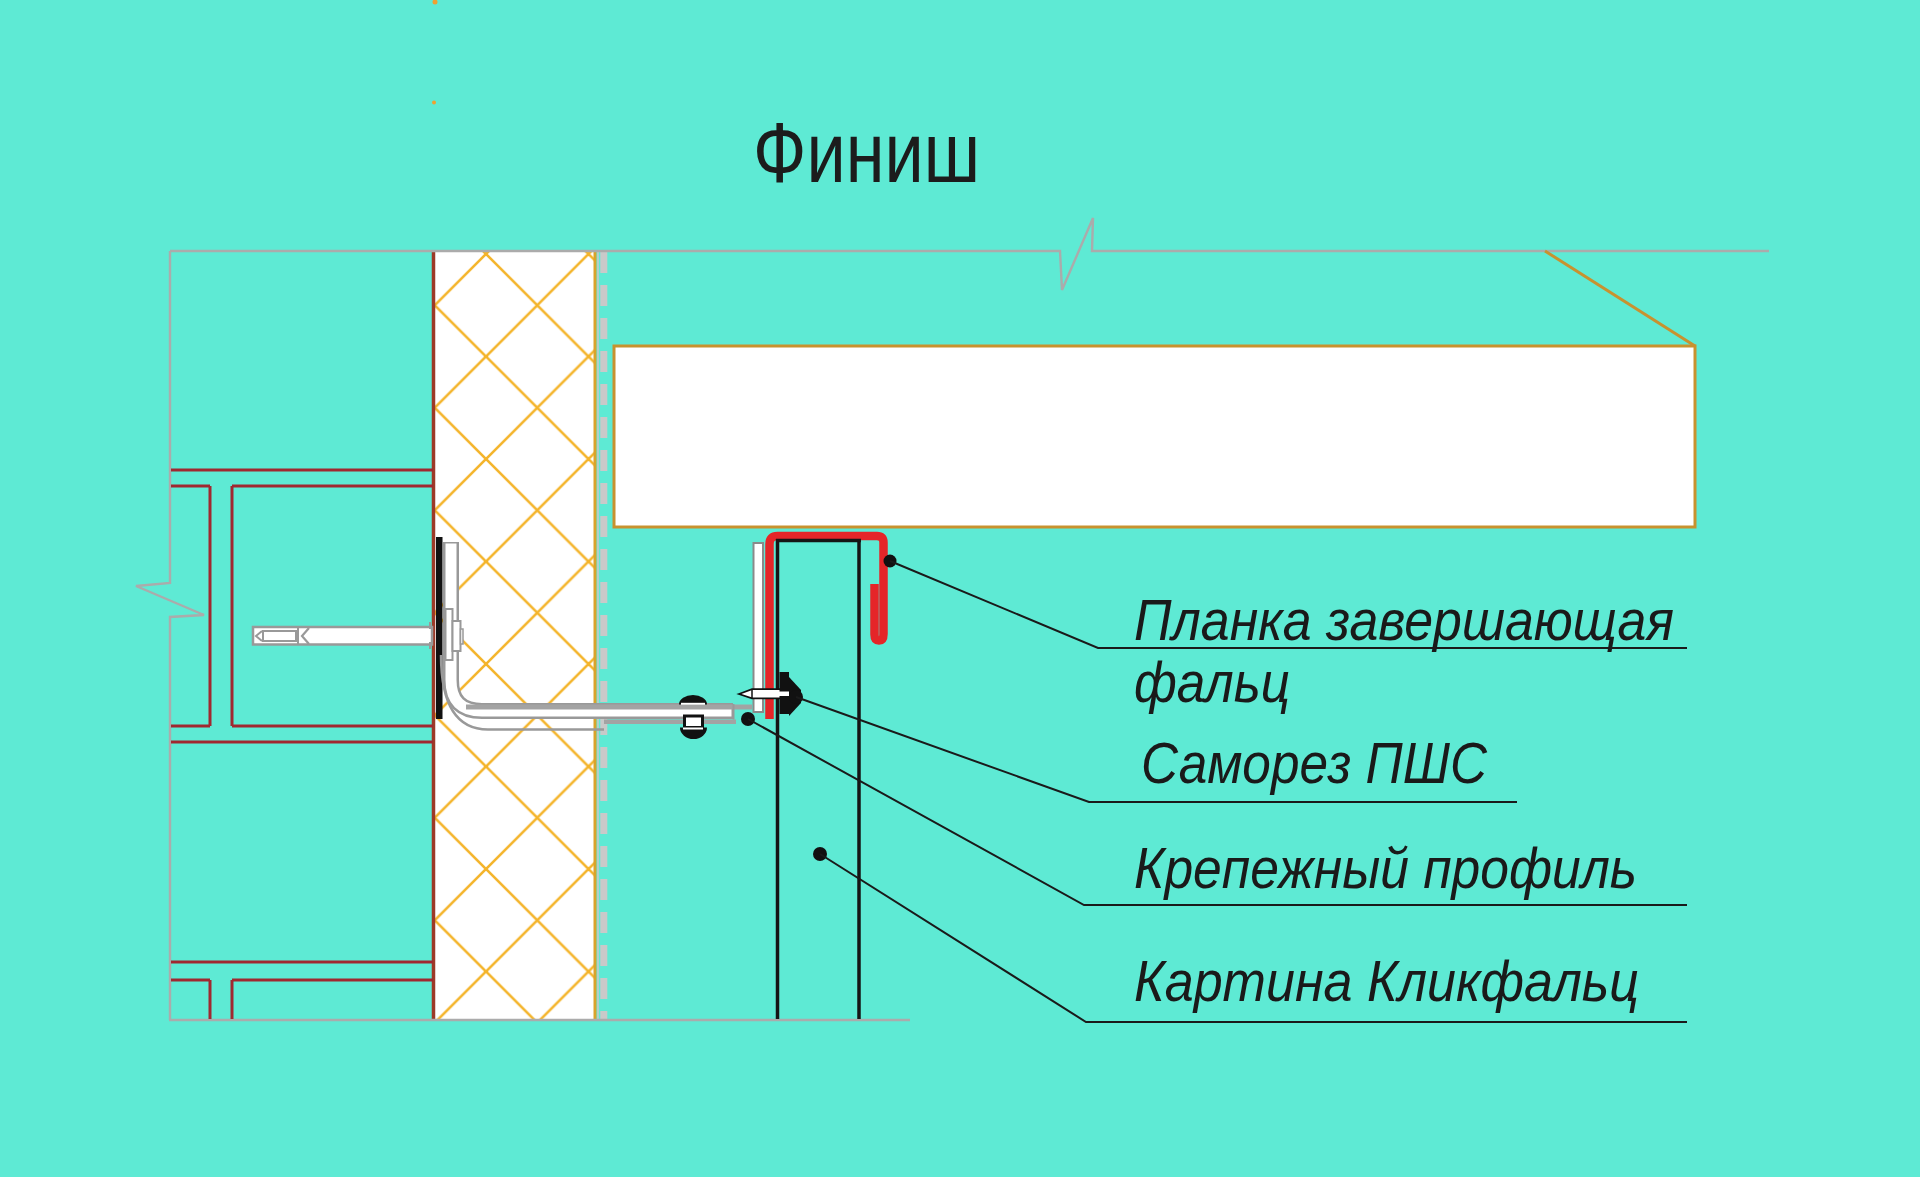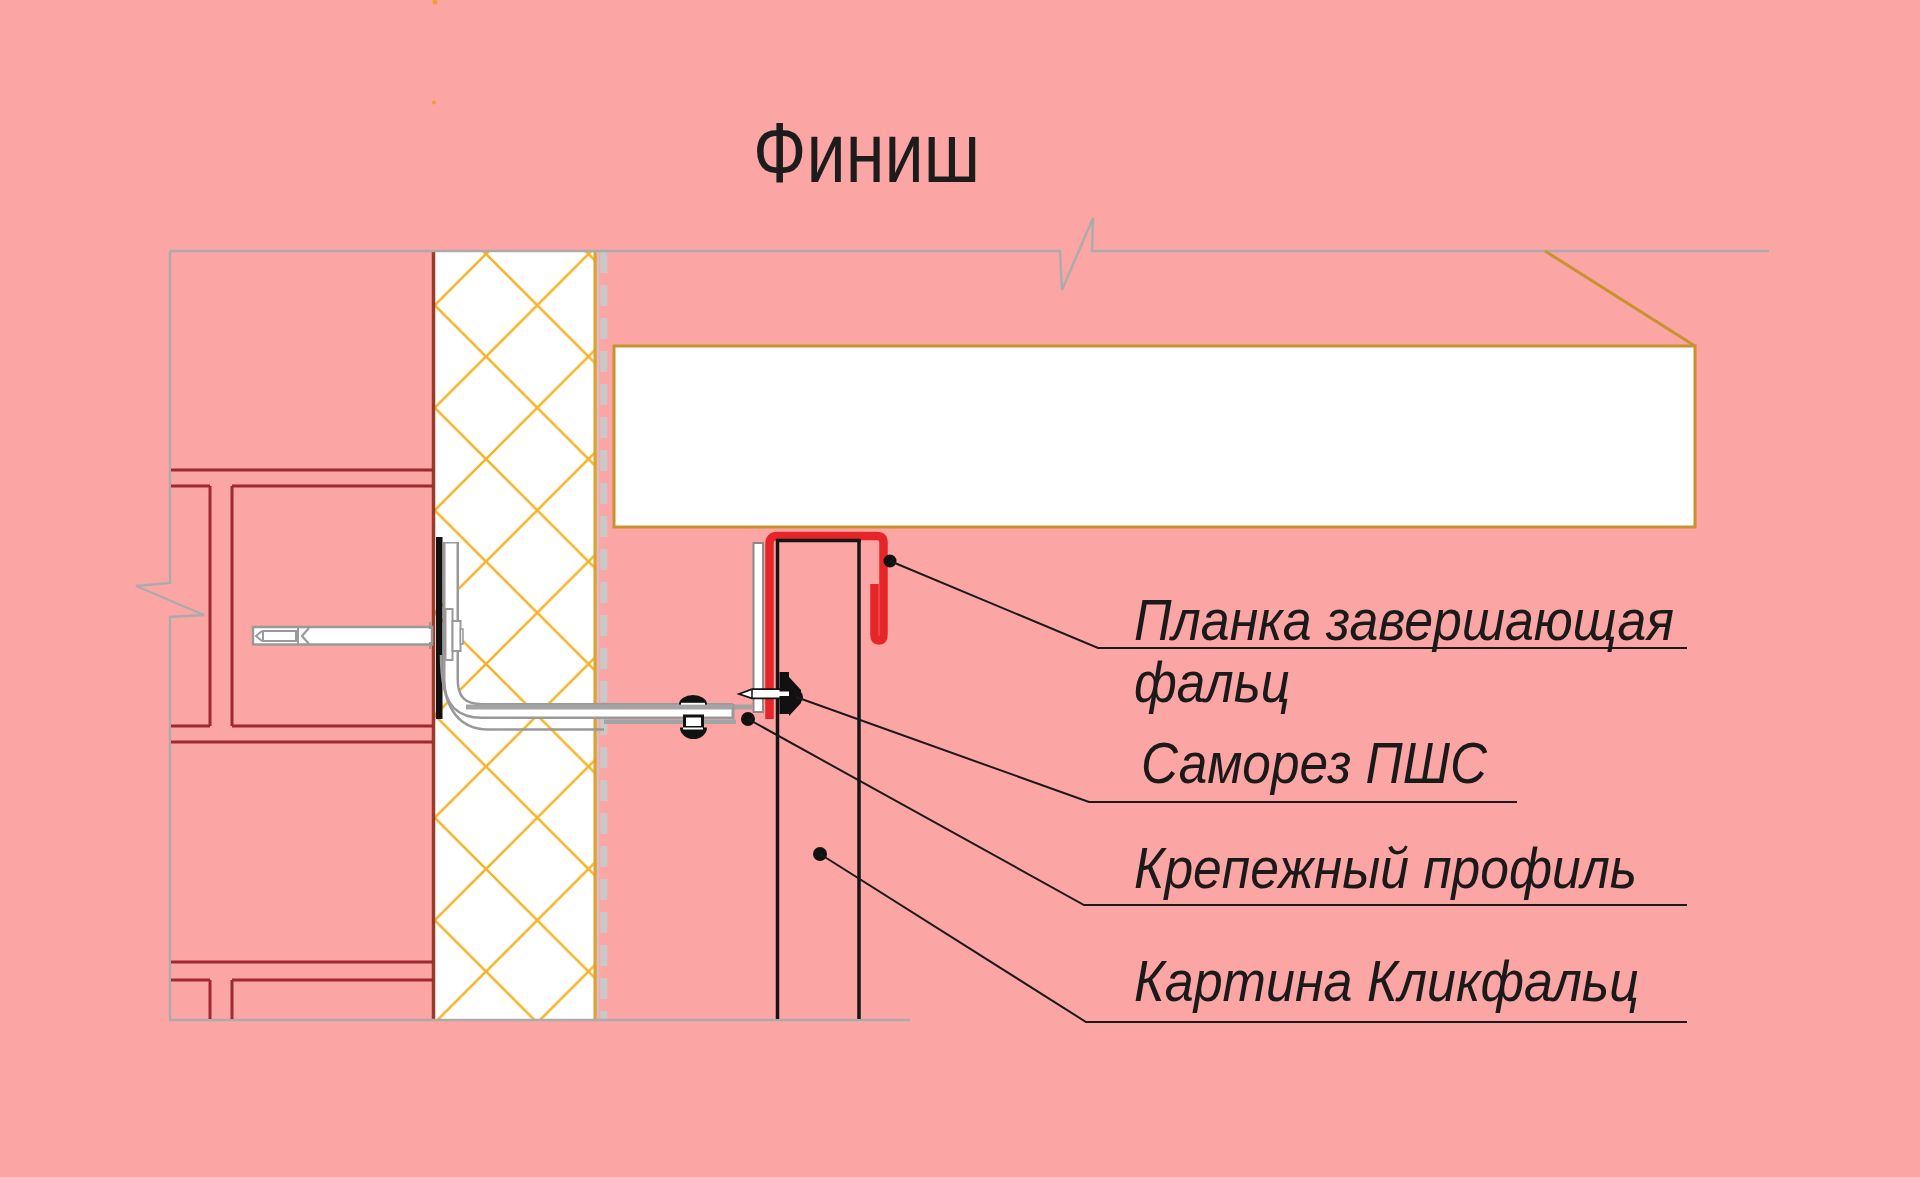--- a/index.html
+++ b/index.html
@@ -1,16 +1,16 @@
 <!DOCTYPE html>
 <html><head>
 <meta charset="utf-8">
 <style>
   html,body{margin:0;padding:0;background:#ffffff;}
-  .page{position:relative;width:1920px;height:1177px;background:#fca5a5;overflow:hidden;
+  .page{position:relative;width:1920px;height:1177px;background:#5eead4;overflow:hidden;
         font-family:"Liberation Sans", sans-serif;}
   svg{position:absolute;left:0;top:0;}
 </style>
 </head>
 <body>
 <div class="page">
 <svg width="1920" height="1177" viewBox="0 0 1920 1177">
   <defs>
     <pattern id="hatch" width="102.5" height="102.5" patternUnits="userSpaceOnUse" patternTransform="translate(76,49)">
       <path d="M-2,-2 L104.5,104.5 M104.5,-2 L-2,104.5" stroke="#f4b42a" stroke-width="2.6" fill="none"></path>

